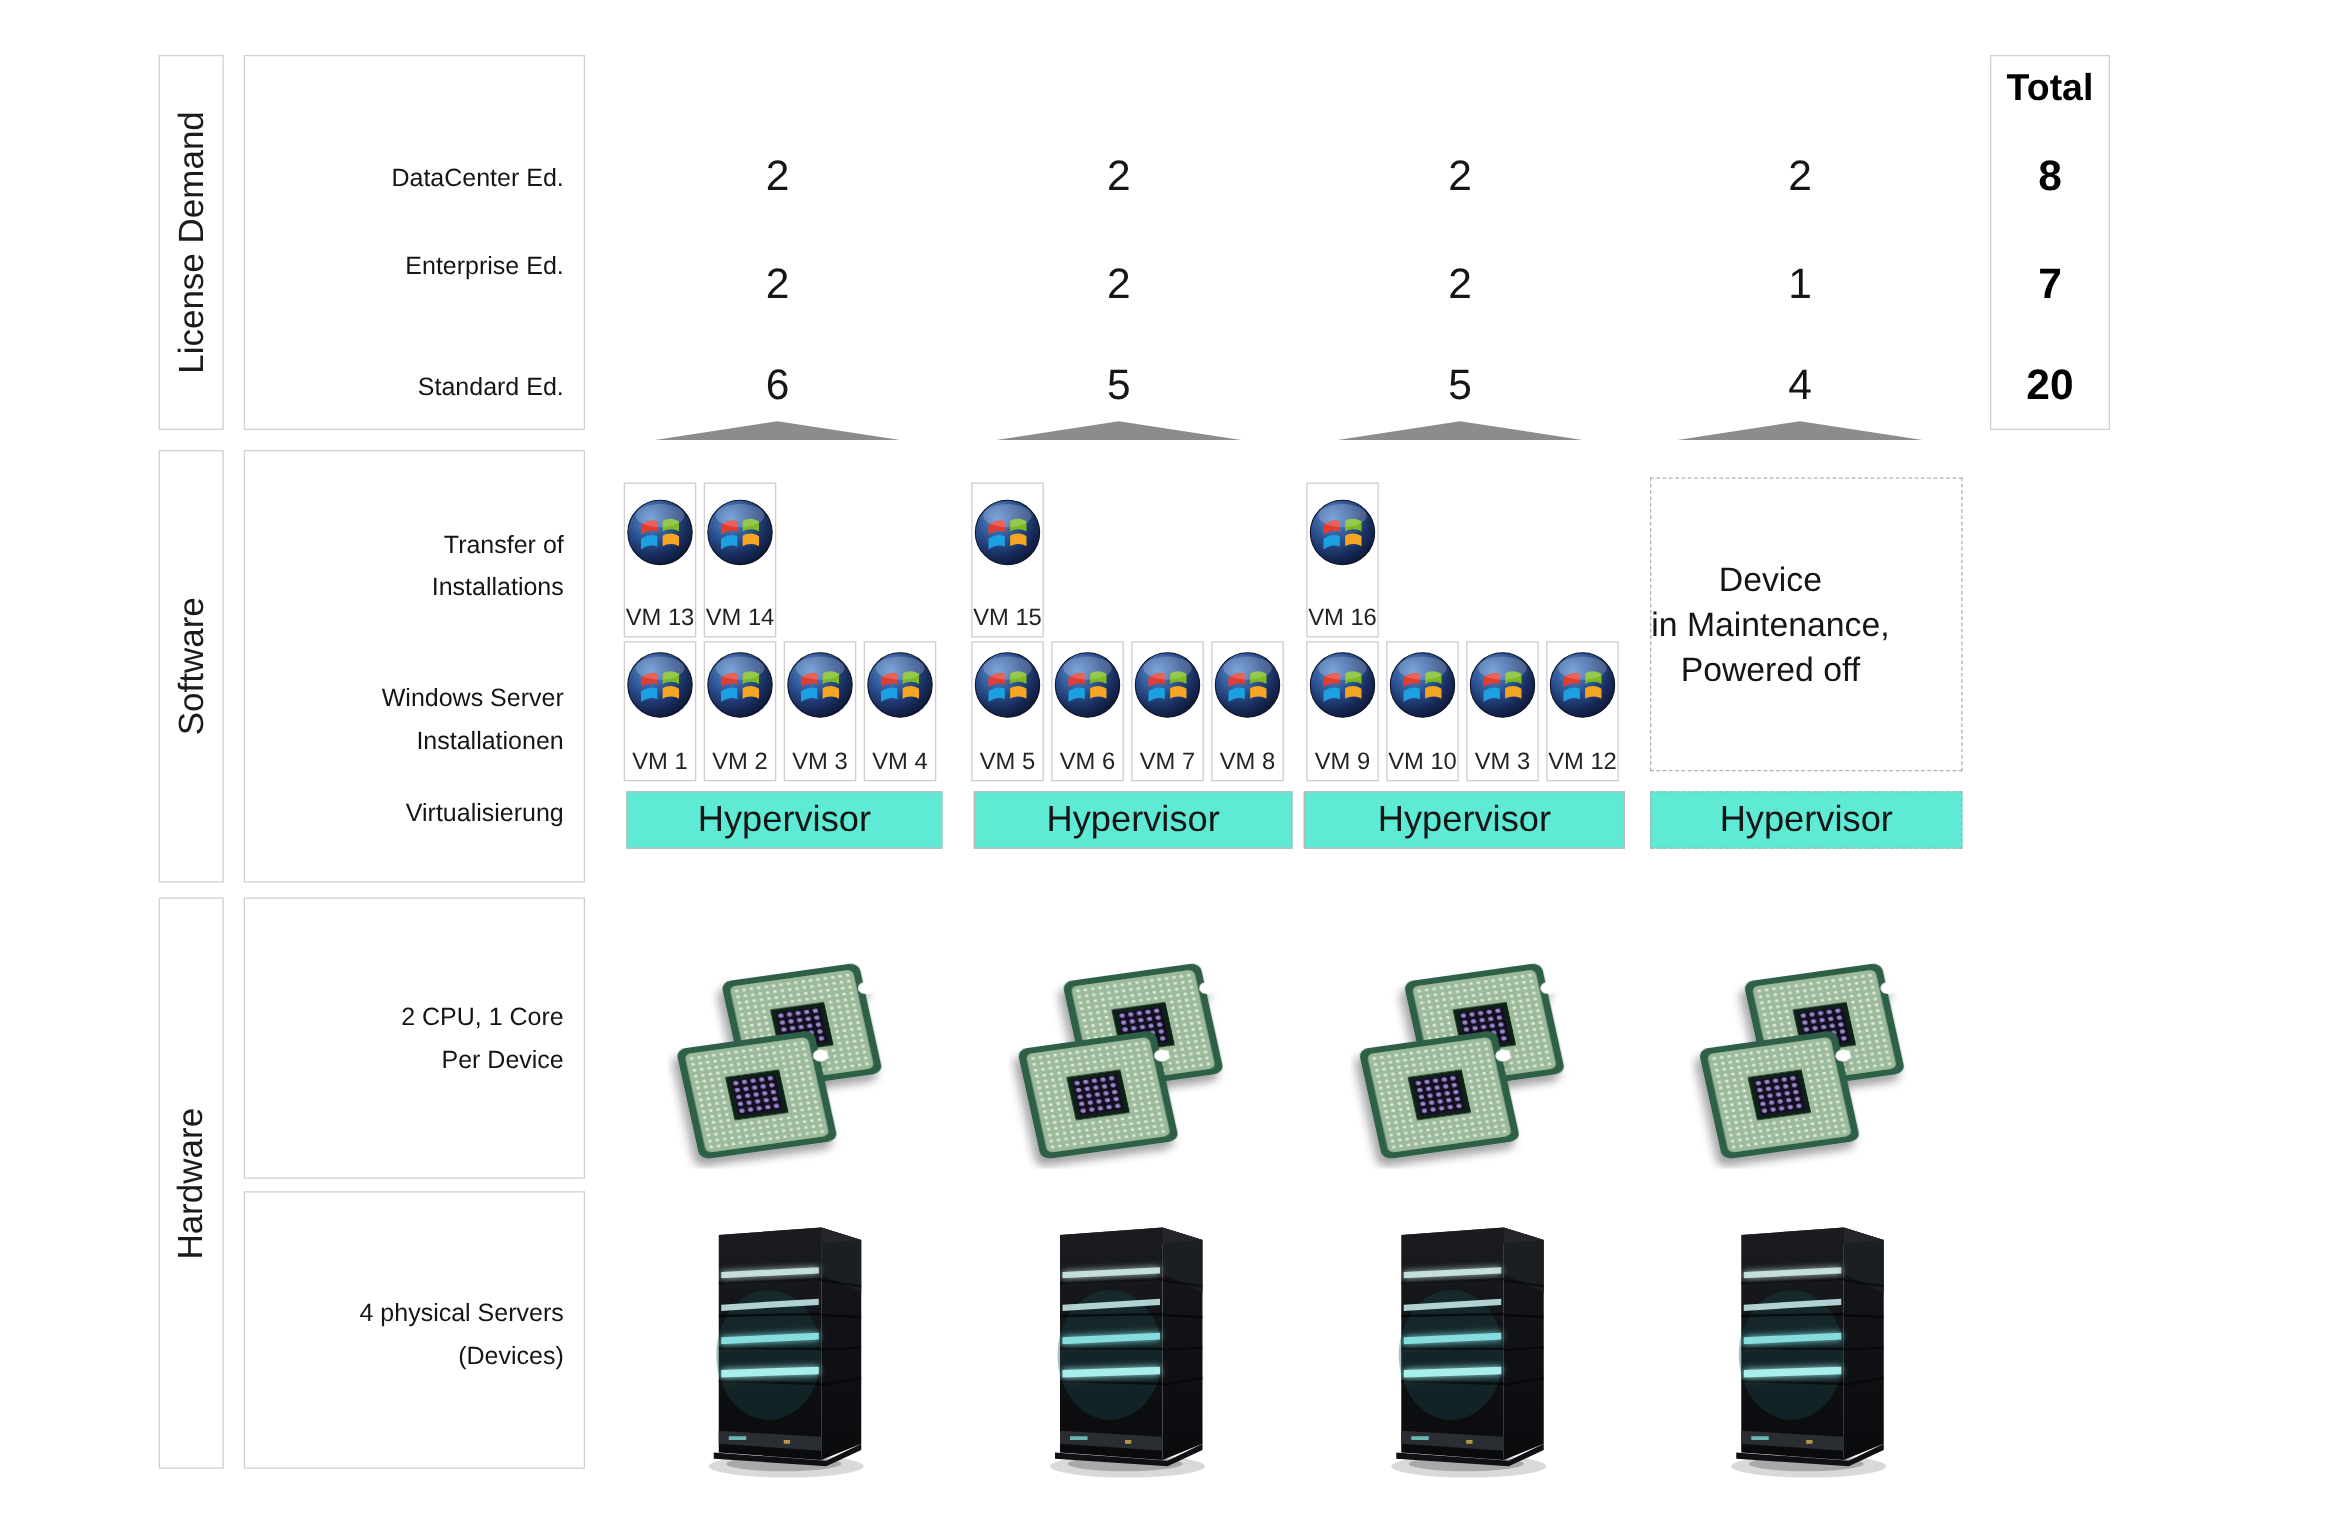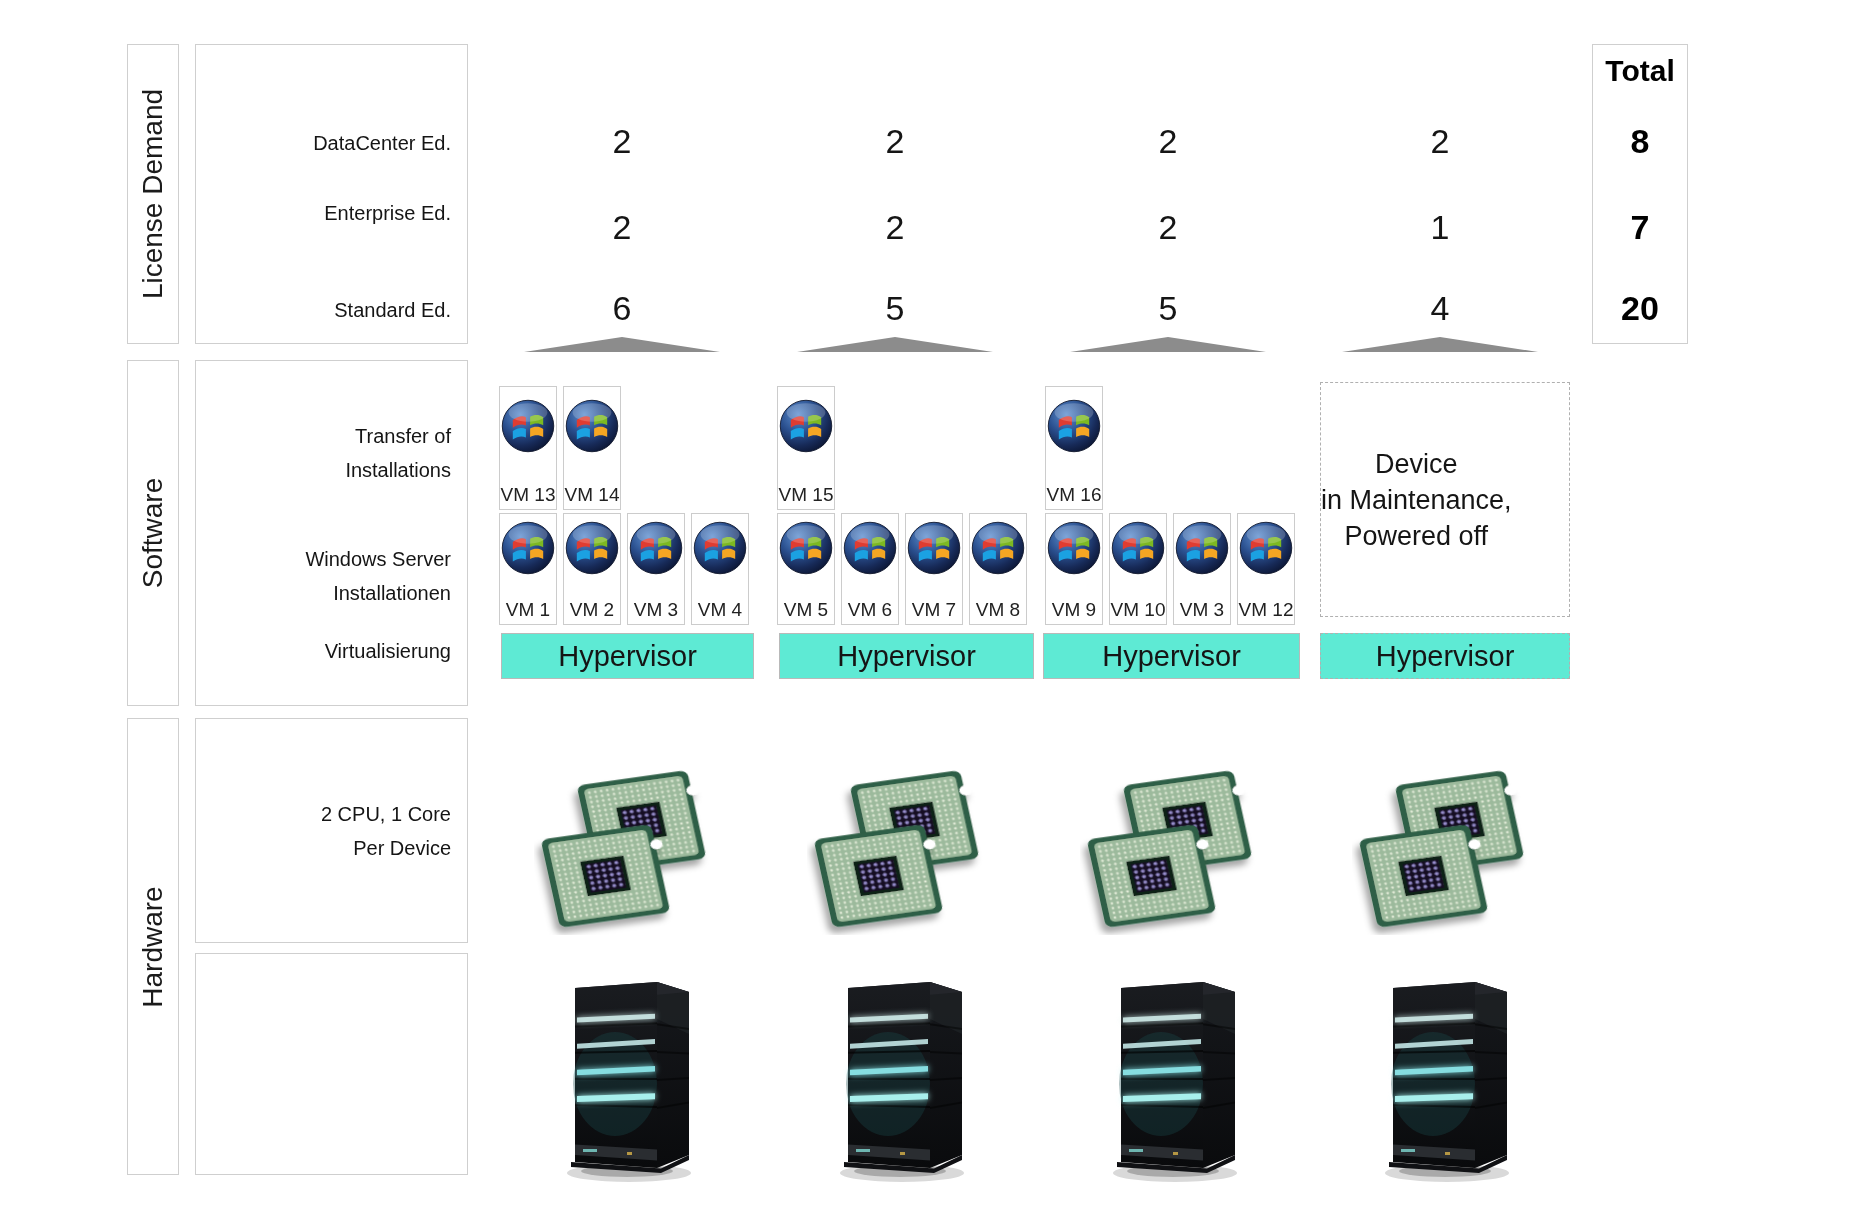--- a/index.html
+++ b/index.html
@@ -185,20 +185,22 @@
   <div class="rowtext t-dc">DataCenter Ed.</div>
   <div class="rowtext t-ent">Enterprise Ed.</div>
   <div class="rowtext t-std">Standard Ed.</div>
   <div class="rowtext t-transfer">Transfer of
 Installations</div>
   <div class="rowtext t-wins">Windows Server
 Installationen</div>
   <div class="rowtext t-virt">Virtualisierung</div>
   <div class="rowtext t-cpu">2 CPU, 1 Core
 Per Device</div>
+  <div class="rowtext t-srv">4 physical Servers
+(Devices)</div>
 
   <div class="num cx1 ry1">2</div>
   <div class="num cx2 ry1">2</div>
   <div class="num cx3 ry1">2</div>
   <div class="num cx4 ry1">2</div>
   <div class="num cx1 ry2">2</div>
   <div class="num cx2 ry2">2</div>
   <div class="num cx3 ry2">2</div>
   <div class="num cx4 ry2">1</div>
   <div class="num cx1 ry3">6</div>

